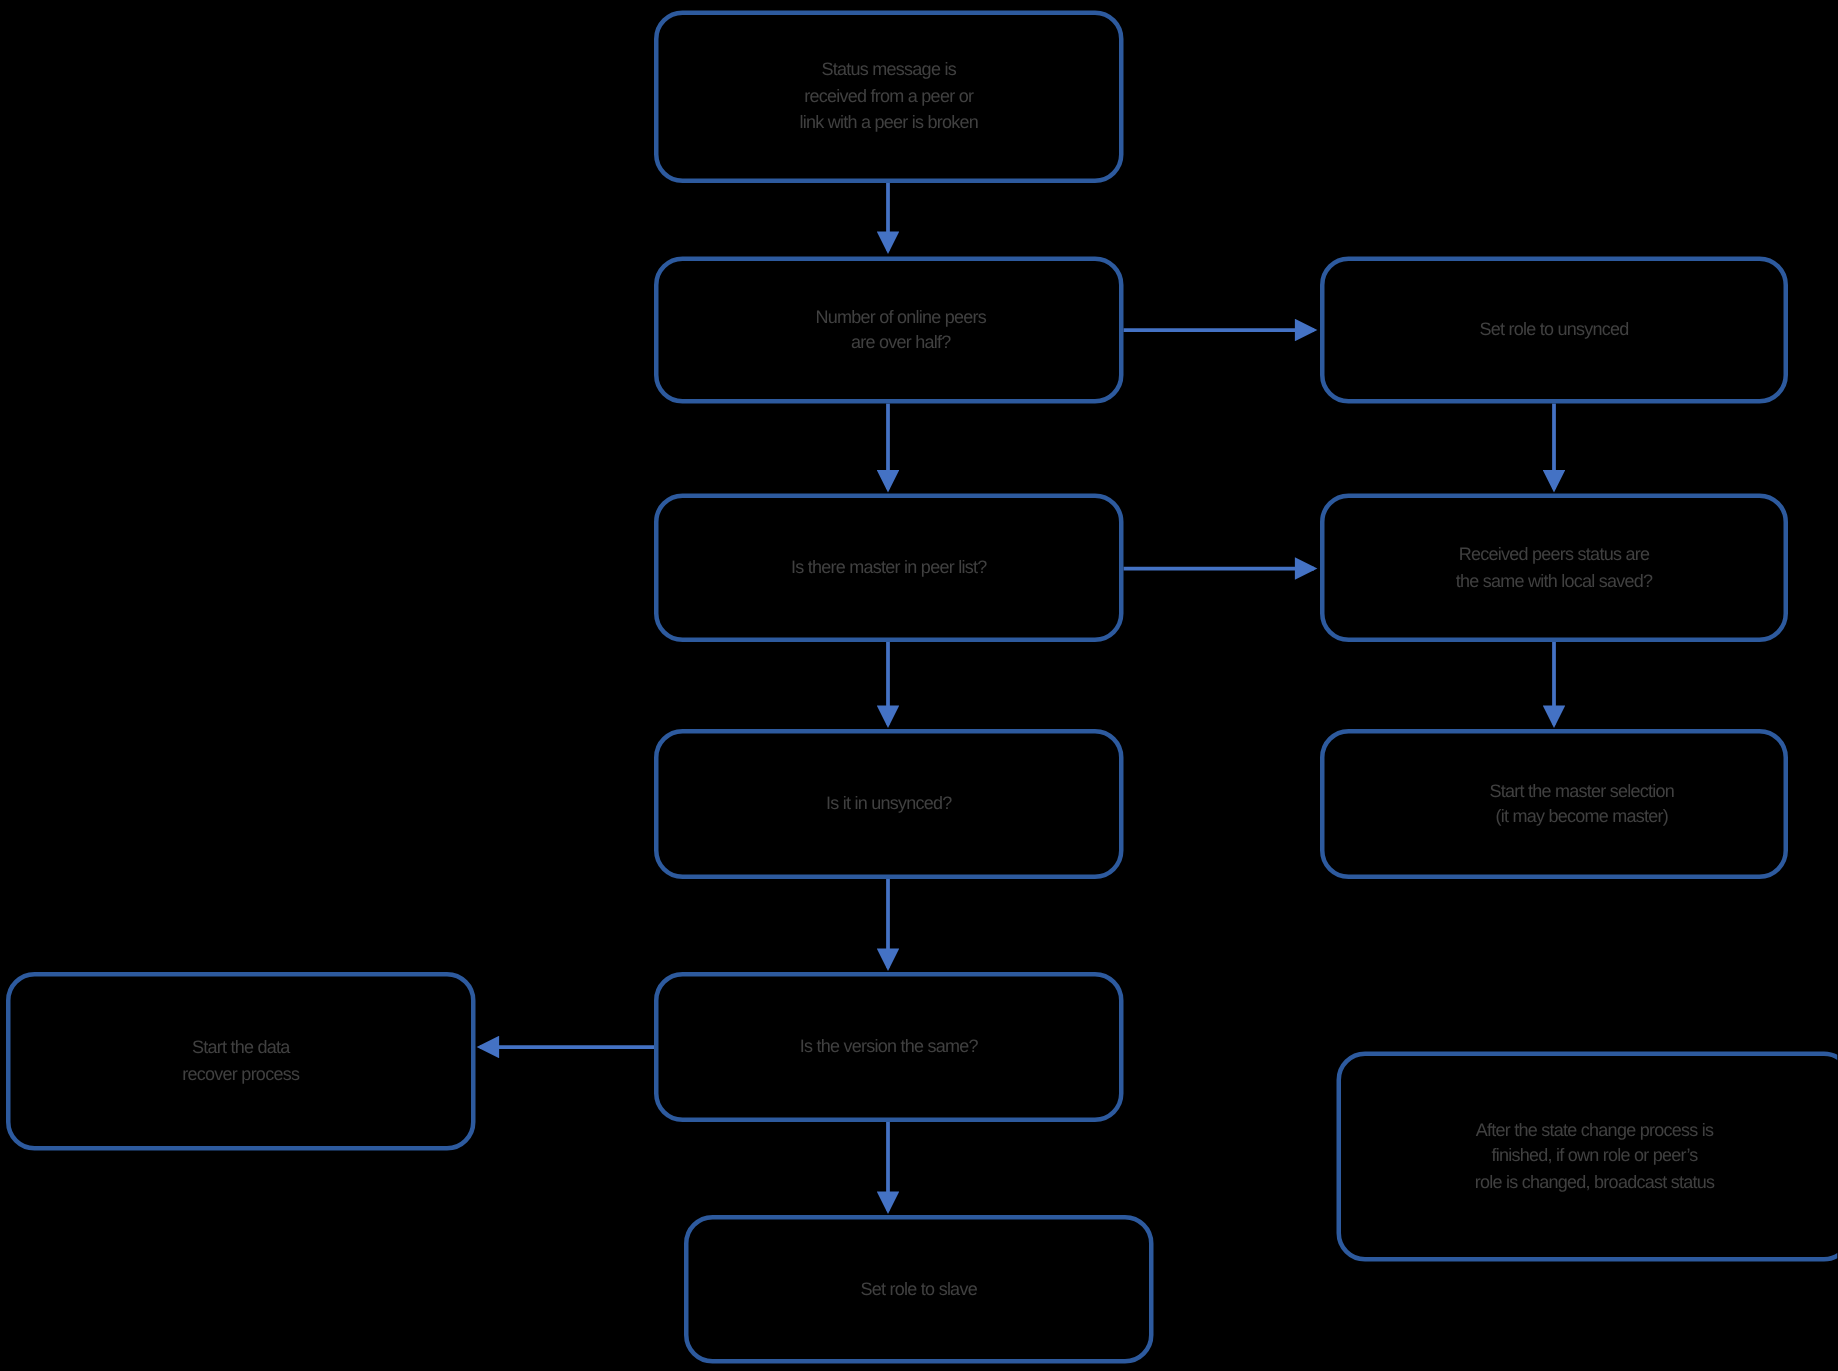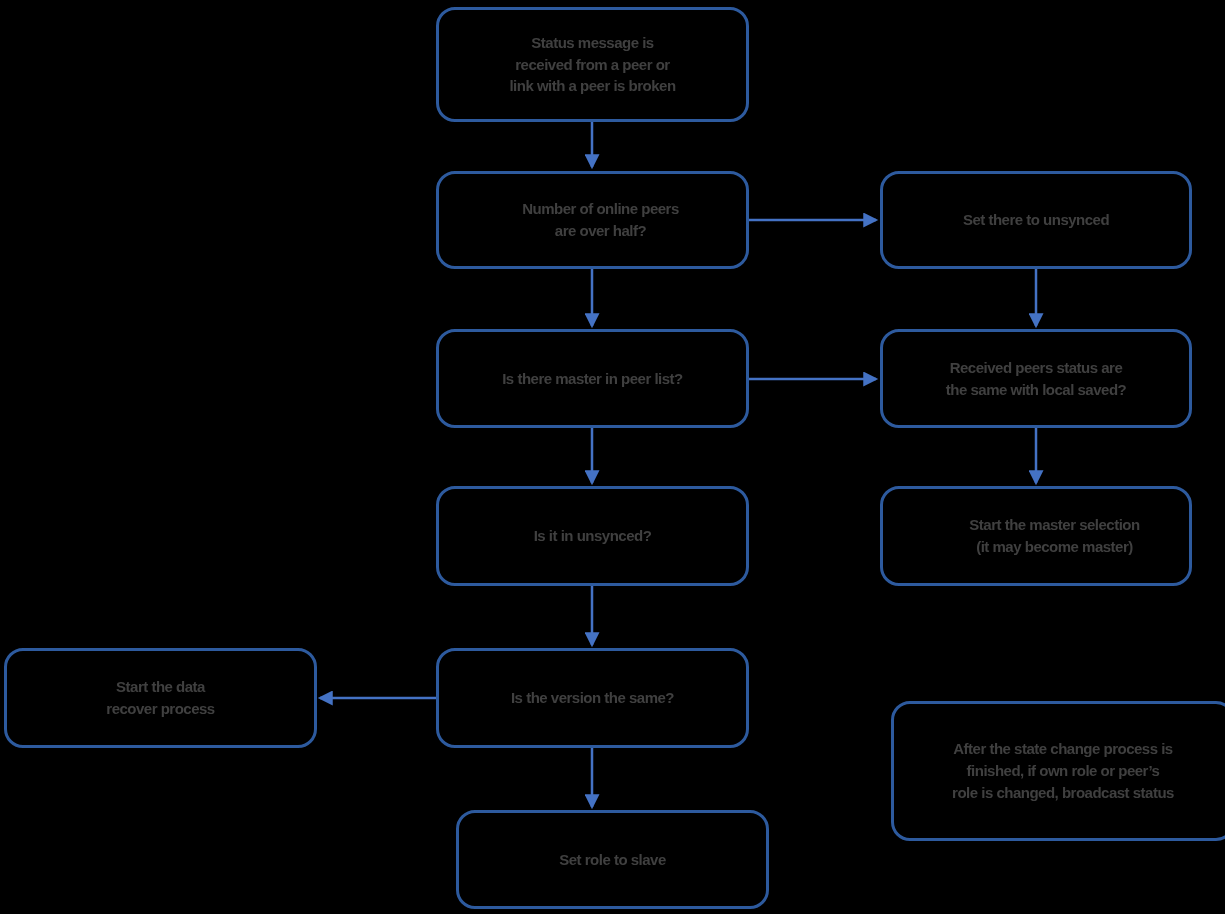--- a/index.html
+++ b/index.html
@@ -30,22 +30,22 @@
     background: #000000;
     border: 3px solid #2d5a9e;
     border-radius: 19px;
     display: flex;
     align-items: center;
     justify-content: center;
     padding: 4px 8px;
   }
   .node .label {
     color: #404040;
-    font-size: 15px;
-    font-weight: bold;
+    font-size: 12px;
+    font-weight: normal;
     letter-spacing: -0.5px;
     line-height: 1.45;
     text-align: center;
     white-space: pre-line;
   }
 </style>
 </head>
 <body>
 
 <div id="canvas">
@@ -73,21 +73,21 @@
 received from a peer or
 link with a peer is broken</span>
   </div>
 
   <div class="node" style="left:436px; top:171px; width:313px; height:98px;padding-left:24px;">
     <span class="label">Number of online peers
 are over half?</span>
   </div>
 
   <div class="node" style="left:880px; top:171px; width:312px; height:98px;">
-    <span class="label">Set there to unsynced</span>
+    <span class="label">Set role to unsynced</span>
   </div>
 
   <div class="node" style="left:436px; top:329px; width:313px; height:99px;">
     <span class="label">Is there master in peer list?</span>
   </div>
 
   <div class="node" style="left:880px; top:329px; width:312px; height:99px;">
     <span class="label">Received peers status are
 the same with local saved?</span>
   </div>
@@ -98,21 +98,21 @@
 
   <div class="node" style="left:880px; top:486px; width:312px; height:100px;padding-left:45px;">
     <span class="label">Start the master selection
 (it may become master)</span>
   </div>
 
   <div class="node" style="left:436px; top:648px; width:313px; height:100px;">
     <span class="label">Is the version the same?</span>
   </div>
 
-  <div class="node" style="left:4px; top:648px; width:313px; height:100px;">
+  <div class="node" style="left:4px; top:648px; width:313px; height:119px;">
     <span class="label">Start the data
 recover process</span>
   </div>
 
   <div class="node" style="left:436px; top:810px; width:313px; height:99px;margin-left:20px;">
     <span class="label">Set role to slave</span>
   </div>
 
   <div class="node" style="left:843px; top:701px; width:344px; height:140px;margin-left:48px;">
     <span class="label">After the state change process is

